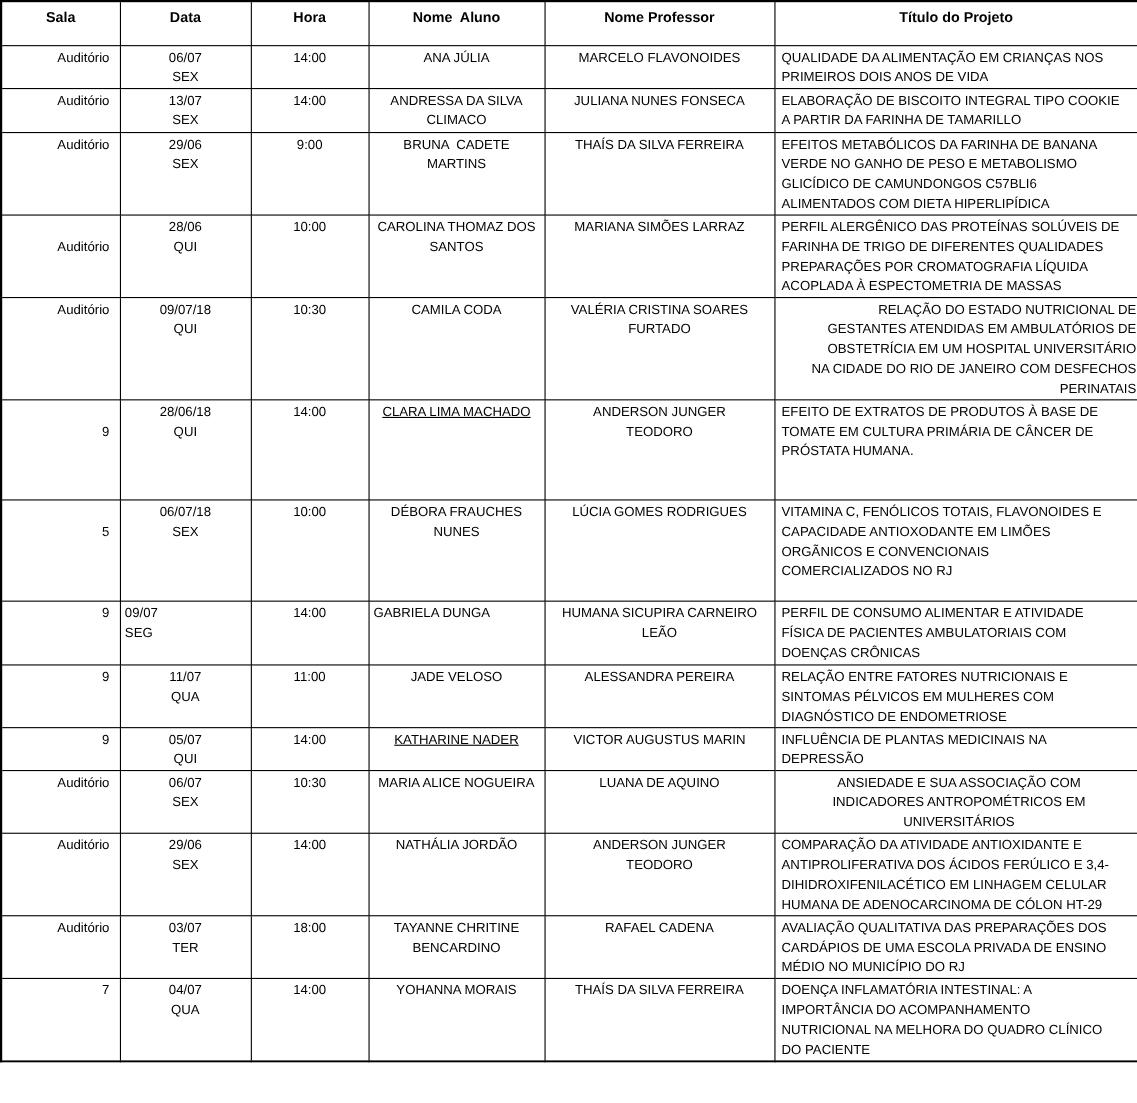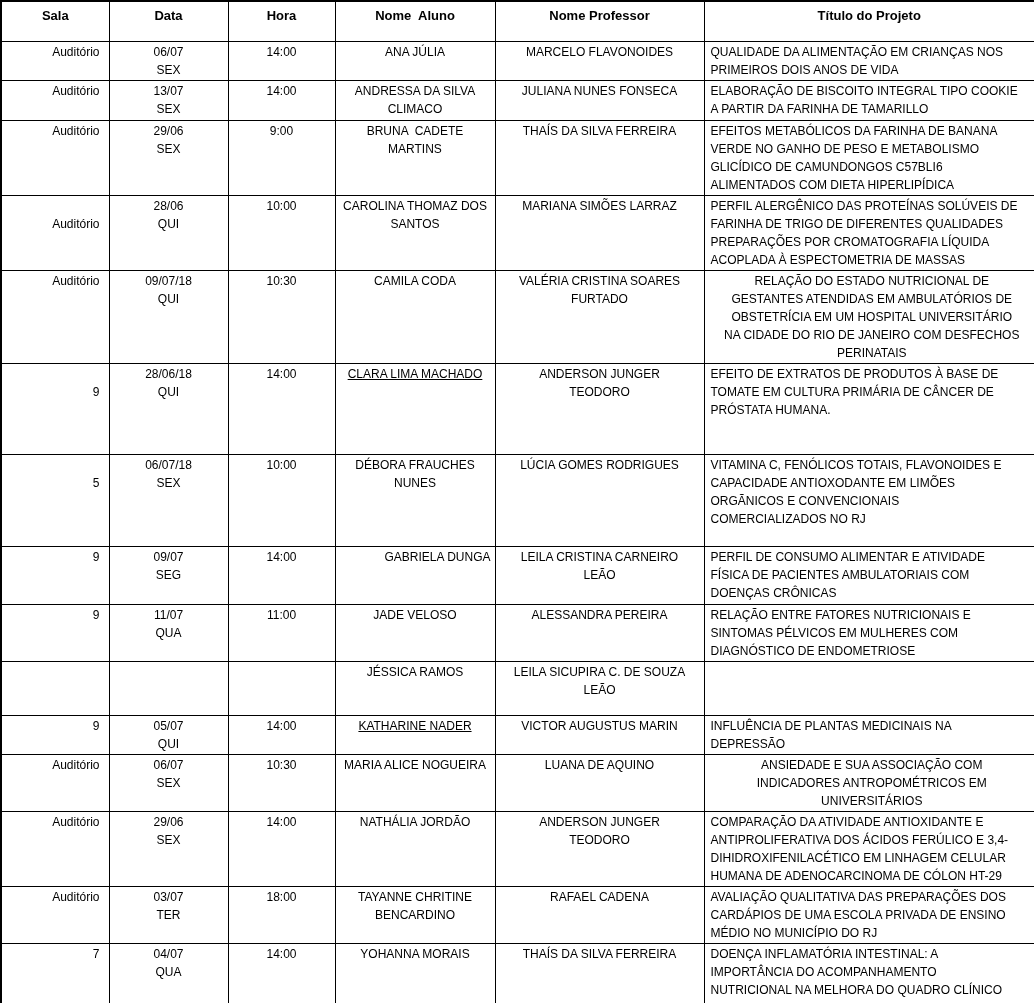--- a/index.html
+++ b/index.html
@@ -104,21 +104,21 @@
 ACOPLADA À ESPECTOMETRIA DE MASSAS</td>
         </tr>
         <tr style="height: 92px;">
           <td class="col-sala" style="text-align: right;">Auditório</td>
           <td class="col-data" style="text-align: center;">09/07/18
 QUI</td>
           <td class="col-hora" style="text-align: center;">10:30</td>
           <td class="col-aluno" style="text-align: center;">CAMILA CODA</td>
           <td class="col-professor" style="text-align: center;">VALÉRIA CRISTINA SOARES
 FURTADO</td>
-          <td class="col-titulo" style="text-align: center;">RELAÇÃO DO ESTADO NUTRICIONAL DE
+          <td class="col-titulo" style="text-align: right;">RELAÇÃO DO ESTADO NUTRICIONAL DE
 GESTANTES ATENDIDAS EM AMBULATÓRIOS DE
 OBSTETRÍCIA EM UM HOSPITAL UNIVERSITÁRIO
 NA CIDADE DO RIO DE JANEIRO COM DESFECHOS
 PERINATAIS</td>
         </tr>
         <tr style="height: 91px;">
           <td class="col-sala line2" style="text-align: right;">9</td>
           <td class="col-data" style="text-align: center;">28/06/18
 QUI</td>
           <td class="col-hora" style="text-align: center;">14:00</td>
@@ -137,50 +137,41 @@
           <td class="col-aluno" style="text-align: center;">DÉBORA FRAUCHES
 NUNES</td>
           <td class="col-professor" style="text-align: center;">LÚCIA GOMES RODRIGUES</td>
           <td class="col-titulo" style="text-align: left;">VITAMINA C, FENÓLICOS TOTAIS, FLAVONOIDES E
 CAPACIDADE ANTIOXODANTE EM LIMÕES
 ORGÃNICOS E CONVENCIONAIS
 COMERCIALIZADOS NO RJ</td>
         </tr>
         <tr style="height: 58px;">
           <td class="col-sala" style="text-align: right;">9</td>
-          <td class="col-data" style="text-align: center;">09/07
+          <td class="col-data" style="">09/07
 SEG</td>
           <td class="col-hora" style="text-align: center;">14:00</td>
-          <td class="col-aluno" style="text-align: right;">GABRIELA DUNGA</td>
-          <td class="col-professor" style="text-align: center;">LEILA CRISTINA CARNEIRO
+          <td class="col-aluno" style="text-align: left;">GABRIELA DUNGA</td>
+          <td class="col-professor" style="text-align: center;">HUMANA SICUPIRA CARNEIRO
 LEÃO</td>
           <td class="col-titulo" style="text-align: left;">PERFIL DE CONSUMO ALIMENTAR E ATIVIDADE
 FÍSICA DE PACIENTES AMBULATORIAIS COM
 DOENÇAS CRÔNICAS</td>
         </tr>
         <tr style="height: 57px;">
           <td class="col-sala" style="text-align: right;">9</td>
           <td class="col-data" style="text-align: center;">11/07
 QUA</td>
           <td class="col-hora" style="text-align: center;">11:00</td>
           <td class="col-aluno" style="text-align: center;">JADE VELOSO</td>
           <td class="col-professor" style="text-align: center;">ALESSANDRA PEREIRA</td>
           <td class="col-titulo" style="text-align: left;">RELAÇÃO ENTRE FATORES NUTRICIONAIS E
 SINTOMAS PÉLVICOS EM MULHERES COM
 DIAGNÓSTICO DE ENDOMETRIOSE</td>
         </tr>
-        <tr style="height: 54px;">
-          <td class="col-sala" style="text-align: right;"></td>
-          <td class="col-data" style="text-align: center;"></td>
-          <td class="col-hora" style="text-align: center;"></td>
-          <td class="col-aluno" style="text-align: center;">JÉSSICA RAMOS</td>
-          <td class="col-professor" style="text-align: center;">LEILA SICUPIRA C. DE SOUZA
-LEÃO</td>
-          <td class="col-titulo" style="text-align: left;"></td>
-        </tr>
         <tr style="height: 36px;">
           <td class="col-sala" style="text-align: right;">9</td>
           <td class="col-data" style="text-align: center;">05/07
 QUI</td>
           <td class="col-hora" style="text-align: center;">14:00</td>
           <td class="col-aluno" style="text-align: center; text-decoration: underline;">KATHARINE NADER</td>
           <td class="col-professor" style="text-align: center;">VICTOR AUGUSTUS MARIN</td>
           <td class="col-titulo" style="text-align: left;">INFLUÊNCIA DE PLANTAS MEDICINAIS NA
 DEPRESSÃO</td>
         </tr>

